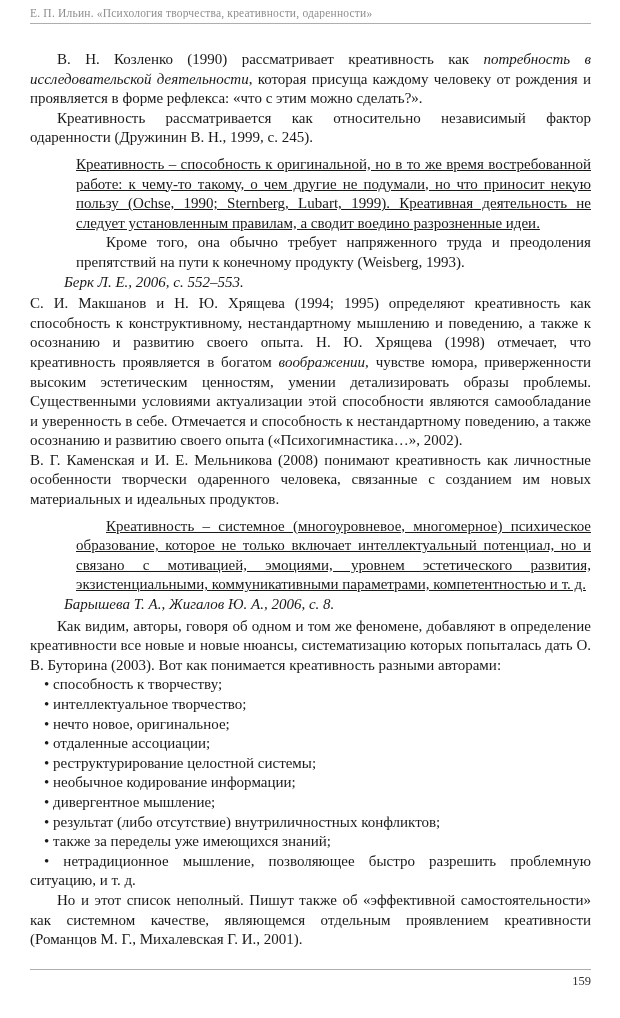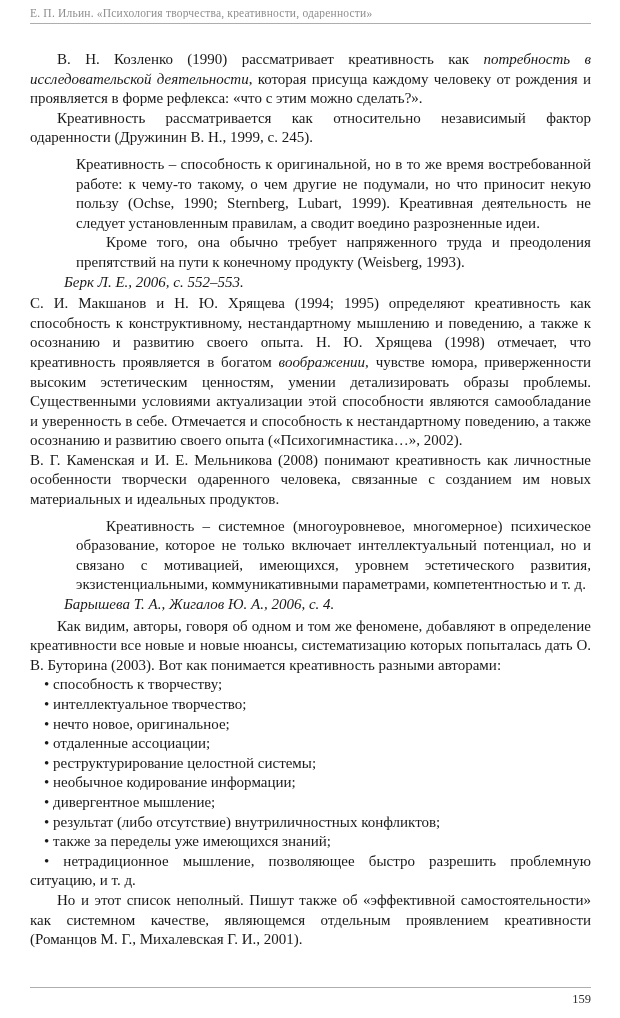--- a/index.html
+++ b/index.html
@@ -28,32 +28,32 @@
     position: absolute;
     top: 50px; left: 30px; right: 29px;
     font-size: 15px;
     line-height: 19.6px;
     text-align: justify;
   }
   .blk { margin: 0; }
   .ind { text-indent: 27px; }
   .q { margin-left: 46px; }
   .q.ind { text-indent: 30px; }
-  .q-first { margin-top: 7px; }
+  .q-first { margin-top: 7px; text-decoration: underline; }
   .qa { margin-left: 34px; font-style: italic; margin-bottom: 2px; }
   .li { text-indent: 14px; }
   em { font-style: italic; }
   
   .page-footer { position: absolute; left: 30px; right: 29px; bottom: 0; }
   .footer-rule { border: 0; border-top: 1px solid #aeaeae; margin: 0; }
   .page-number {
     text-align: right;
     font-size: 12.5px;
     color: #2e2e2e;
-    padding: 5px 0 13px 0;
+    padding: 5px 0 31px 0;
     line-height: 1;
   }
 </style>
 </head>
 <body>
 
 <div class="page">
 
   <header class="page-header">
     <div class="running-title">Е. П. Ильин.  «Психология творчества, креативности, одаренности»</div>
@@ -61,22 +61,22 @@
   </header>
 
   <main class="page-body">
       <div class="blk p ind"><span>В. Н. Козленко (1990) рассматривает креативность как </span><em>потребность в исследовательской деятельности</em><span>, которая присуща каждому человеку от рождения и проявляется в форме рефлекса: «что с этим можно сделать?».</span></div>
       <div class="blk p ind"><span>Креативность рассматривается как относительно независимый фактор одаренности (Дружинин В. Н., 1999, с. 245).</span></div>
       <div class="blk q q-first"><span>Креативность – способность к оригинальной, но в то же время востребованной работе: к чему-то такому, о чем другие не подумали, но что приносит некую пользу (Ochse, 1990; Sternberg, Lubart, 1999). Креативная деятельность не следует установленным правилам, а сводит воедино разрозненные идеи.</span></div>
       <div class="blk q ind"><span>Кроме того, она обычно требует напряженного труда и преодоления препятствий на пути к конечному продукту (Weisberg, 1993).</span></div>
       <div class="blk qa"><span>Берк Л. Е., 2006, с. 552–553.</span></div>
       <div class="blk p"><span>С. И. Макшанов и Н. Ю. Хрящева (1994; 1995) определяют креативность как способность к конструктивному, нестандартному мышлению и поведению, а также к осознанию и развитию своего опыта. Н. Ю. Хрящева (1998) отмечает, что креативность проявляется в богатом </span><em>воображении</em><span>, чувстве юмора, приверженности высоким эстетическим ценностям, умении детализировать образы проблемы. Существенными условиями актуализации этой способности являются самообладание и уверенность в себе. Отмечается и способность к нестандартному поведению, а также осознанию и развитию своего опыта («Психогимнастика…», 2002).</span></div>
       <div class="blk p"><span>В. Г. Каменская и И. Е. Мельникова (2008) понимают креативность как личностные особенности творчески одаренного человека, связанные с созданием им новых материальных и идеальных продуктов.</span></div>
-      <div class="blk q q-first ind"><span>Креативность – системное (многоуровневое, многомерное) психическое образование, которое не только включает интеллектуальный потенциал, но и связано с мотивацией, имеющихся, уровнем эстетического развития, экзистенциальными, коммуникативными параметрами, компетентностью и т. д.</span></div>
-      <div class="blk qa"><span>Барышева Т. А., Жигалов Ю. А., 2006, с. 4.</span></div>
+      <div class="blk q q-first ind"><span>Креативность – системное (многоуровневое, многомерное) психическое образование, которое не только включает интеллектуальный потенциал, но и связано с мотивацией, эмоциями, уровнем эстетического развития, экзистенциальными, коммуникативными параметрами, компетентностью и т. д.</span></div>
+      <div class="blk qa"><span>Барышева Т. А., Жигалов Ю. А., 2006, с. 8.</span></div>
       <div class="blk p ind"><span>Как видим, авторы, говоря об одном и том же феномене, добавляют в определение креативности все новые и новые нюансы, систематизацию которых попыталась дать О. В. Буторина (2003). Вот как понимается креативность разными авторами:</span></div>
       <div class="blk li"><span>•&nbsp;</span><span>способность к творчеству;</span></div>
       <div class="blk li"><span>•&nbsp;</span><span>интеллектуальное творчество;</span></div>
       <div class="blk li"><span>•&nbsp;</span><span>нечто новое, оригинальное;</span></div>
       <div class="blk li"><span>•&nbsp;</span><span>отдаленные ассоциации;</span></div>
       <div class="blk li"><span>•&nbsp;</span><span>реструктурирование целостной системы;</span></div>
       <div class="blk li"><span>•&nbsp;</span><span>необычное кодирование информации;</span></div>
       <div class="blk li"><span>•&nbsp;</span><span>дивергентное мышление;</span></div>
       <div class="blk li"><span>•&nbsp;</span><span>результат (либо отсутствие) внутриличностных конфликтов;</span></div>
       <div class="blk li"><span>•&nbsp;</span><span>также за переделы уже имеющихся знаний;</span></div>

